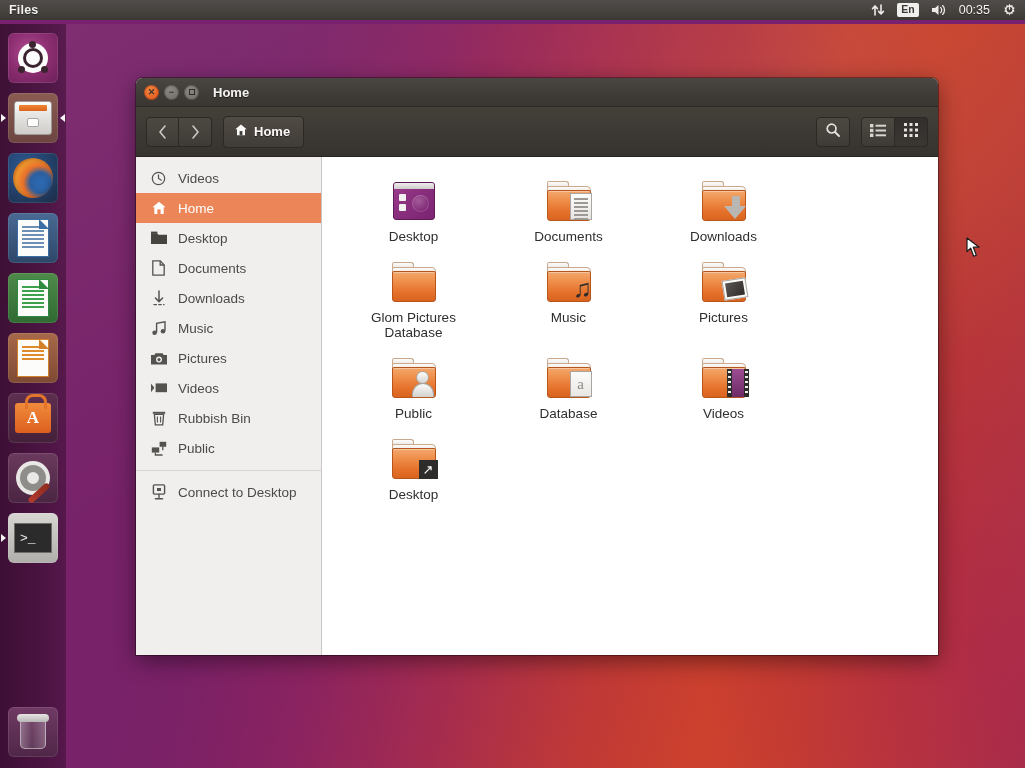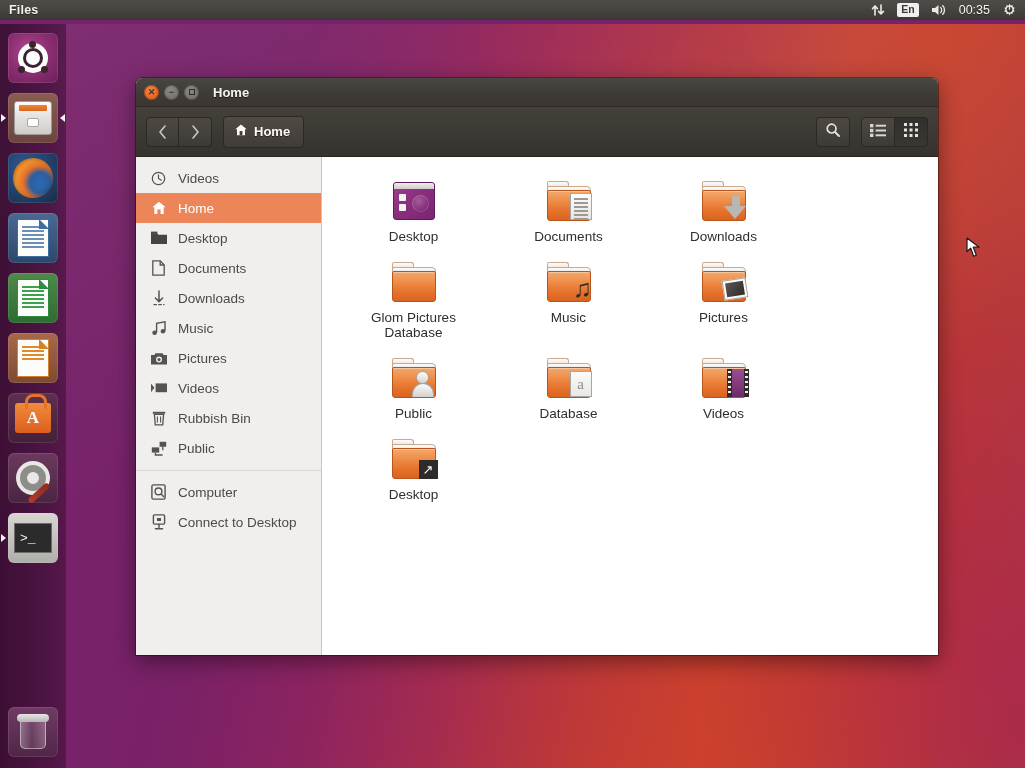--- a/index.html
+++ b/index.html
@@ -691,30 +691,20 @@
               <rect x="8.6" y="0.8" width="6.6" height="5" fill="#55534f"></rect>
               <rect x="0.8" y="6.4" width="7.4" height="5.2" fill="#55534f"></rect>
               <path d="M4.4 11.8v2.2h7.2M11.8 5.8v3.4" stroke="#55534f" stroke-width="1.3" fill="none"></path>
             </svg>
         </span>
         <span class="lbl">Public</span>
       </div>
 
       <div class="side-sep"></div>
 
-      <div class="side-item">
-        <span class="ico">
-          <svg width="15" height="16" viewBox="0 0 15 16">
-              <rect x="0.9" y="0.9" width="13.2" height="14.2" rx="1.4" fill="none" stroke="#55534f" stroke-width="1.4"></rect>
-              <circle cx="7.5" cy="7.4" r="3.4" fill="none" stroke="#55534f" stroke-width="1.4"></circle>
-              <path d="M9.8 9.7l3.2 3.2" stroke="#55534f" stroke-width="1.4"></path>
-            </svg>
-        </span>
-        <span class="lbl">Computer</span>
-      </div>
 
       <div class="side-item">
         <span class="ico">
           <svg width="14" height="16" viewBox="0 0 14 16">
               <rect x="1.4" y="0.9" width="11.2" height="9.2" rx="1" fill="none" stroke="#55534f" stroke-width="1.4"></rect>
               <rect x="5" y="4" width="4" height="3" fill="#55534f"></rect>
               <path d="M7 10.2v3.4M3.4 14.8h7.2" stroke="#55534f" stroke-width="1.4" stroke-linecap="round"></path>
             </svg>
         </span>
         <span class="lbl">Connect to Desktop</span>

